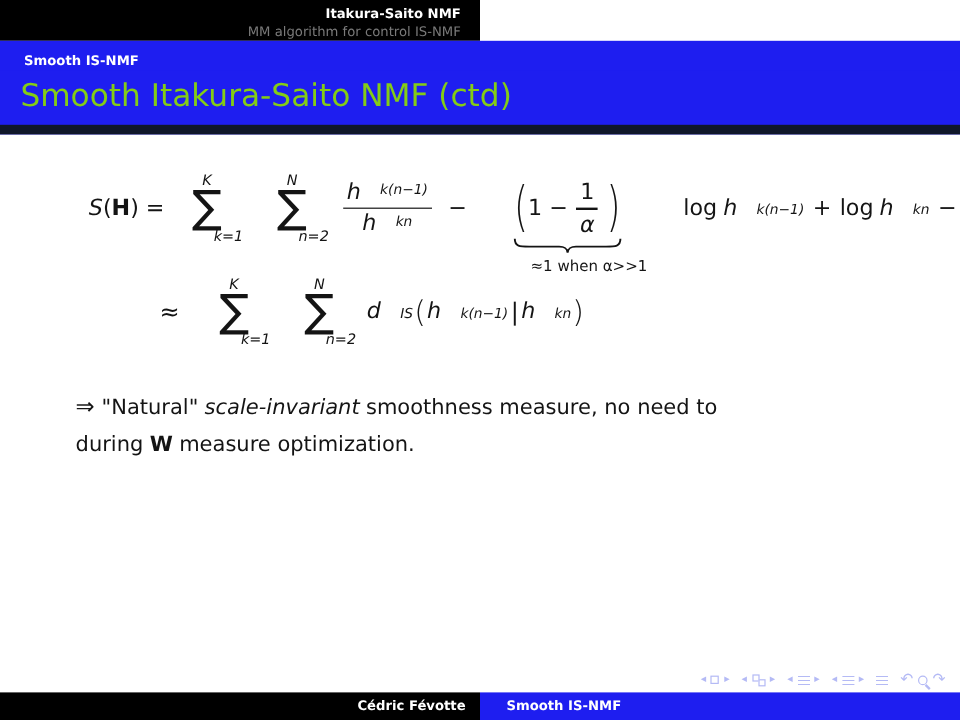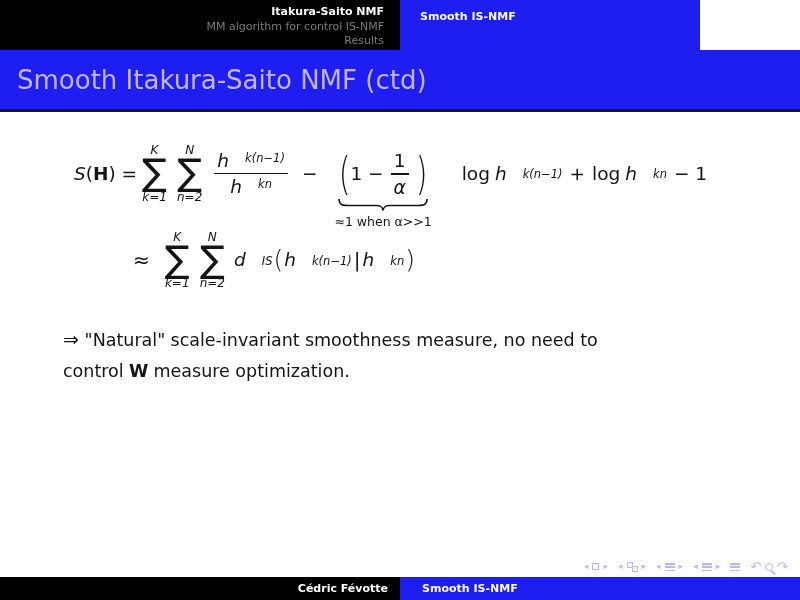--- a/index.html
+++ b/index.html
@@ -1,71 +1,71 @@
 <!DOCTYPE html>
 <html><head>
 <meta charset="utf-8">
 <style>
   html,body{margin:0;padding:0;background:#ffffff;}
   .slide{position:relative;width:800px;height:600px;background:#ffffff;overflow:hidden;
          font-family:"DejaVu Sans","Liberation Sans",sans-serif;color:#141414;}
 
   
-  .headline{display:flex;width:700px;height:50px;}
+  .headline{display:flex;width:800px;height:50px;flex-direction:column;}
   .headline-left{width:400px;background:#000000;box-sizing:border-box;
                  padding:5px 16px 0 0;text-align:right;}
   .hl-line{font-size:11px;line-height:14.5px;color:#7a7a7a;}
   .hl-line.active{color:#ffffff;font-weight:bold;}
   .headline-right{flex:1;background:#1e1ef0;box-sizing:border-box;
                   padding:9px 0 0 20px;text-align:left;}
   .hr-line{font-size:11px;line-height:15.5px;color:#8a90dd;}
   .hr-line.active{color:#ffffff;font-weight:bold;}
 
   
   .frametitle{width:800px;height:62px;background:#1e1ef0;box-sizing:border-box;
-              border-bottom:3px solid #0f172a;color:#c4b5fd;font-size:26px;
+              border-bottom:8px solid #0f172a;color:#84cc16;font-size:26px;
               padding:15px 0 0 17px;}
 
   
   .intro{margin:0;padding:71px 0 0 63px;font-size:17.5px;}
 
   .mrow{display:flex;align-items:center;}
   .math1{margin:22px 0 0 74px;}
   .math2{margin:18px 0 0 133px;}
   .mtext{font-size:18.5px;white-space:pre;}
   .mi{font-style:italic;}
   .mb{font-weight:bold;font-style:normal;}
   .mo{margin:0 7px;}
   .msub{font-size:11.5px;font-style:italic;position:relative;top:1px;margin-left:16px;white-space:pre;}
 
   .bigop{display:inline-flex;flex-direction:column;align-items:center;line-height:1;margin:0 5px;}
   .op-sup{font-size:12px;font-style:italic;margin-bottom:1px;}
   .op-sym{font-size:37px;line-height:.85;}
-  .op-sub{font-size:12px;font-style:italic;margin-top:2px;}
+  .op-sub{font-size:12px;font-style:italic;margin-top:2px;margin-left:36px;}
 
   .frac{display:inline-flex;flex-direction:column;align-items:center;margin:0 7px;}
   .frac-row{display:flex;align-items:flex-start;padding:0 3px;}
   .frac-bar{align-self:stretch;height:1.6px;background:#141414;margin:2px 0;}
 
   .ugroup{display:inline-flex;flex-direction:column;align-items:center;
           position:relative;top:16px;margin:0 10px;}
   .ug-row{display:flex;align-items:center;}
   .bigparen{font-size:30px;font-weight:300;line-height:1;display:inline-block;transform:scaleY(1.5);}
-  .ug-label{font-size:12.5px;margin-top:3px;white-space:nowrap;}
+  .ug-label{font-size:12.5px;margin-top:3px;white-space:nowrap;margin-left:36px;}
 
   .gap-l{margin-left:20px;}
   .approx{font-size:20px;margin-right:10px;}
   .midparen{font-size:25px;font-weight:300;line-height:1;margin:0 1px;}
   .mbar{font-size:20px;margin:0 2px;}
 
   .conclusion{margin:34px 0 0 63px;font-size:17.5px;line-height:1.75;}
   .c-line{display:block;}
   .c-line > span{margin-right:.30em;}
   .c-arrow{font-size:19px;margin-right:.45em;}
-  .c-italic{}
+  .c-italic{font-style:italic;}
   .c-bold{font-weight:bold;}
 
   
   .navbar{position:absolute;right:12px;bottom:27px;display:flex;align-items:center;
           gap:10px;color:#b4baf5;}
   .nav-group{display:flex;align-items:center;gap:4px;}
   .nav-tri{font-size:9px;line-height:1;cursor:pointer;}
   .ic-slide{width:7px;height:7px;border:1.4px solid currentColor;display:inline-block;box-sizing:border-box;}
   .ic-frame{width:11px;height:10px;position:relative;display:inline-block;}
   .ic-frame::before{content:"";position:absolute;left:0;top:0;width:6px;height:6px;
@@ -89,21 +89,20 @@
 </style>
 </head>
 <body>
 
 <div class="slide">
 
   <div class="headline">
     <div class="headline-left">
       <div class="hl-line active">Itakura-Saito NMF</div>
       <div class="hl-line">MM algorithm for control IS-NMF</div>
-      <div class="hl-line">Results</div>
     </div>
     <div class="headline-right">
       <div class="hr-line active">Smooth IS-NMF</div>
     </div>
   </div>
 
   <div class="frametitle">Smooth Itakura-Saito NMF (ctd)</div>
 
 
   <div class="mrow math1">
@@ -191,21 +190,21 @@
     <span class="mtext mi">h</span>
     <span class="msub">kn</span>
     <span class="midparen">)</span>
   </div>
 
   <div class="conclusion">
     <span class="c-line">
       <span class="c-arrow">⇒</span><span>"Natural"</span><span class="c-italic">scale-invariant</span><span>smoothness measure, no need to</span>
     </span>
     <span class="c-line">
-      <span>control</span><span class="c-bold">W</span><span>measure optimization.</span>
+      <span>during</span><span class="c-bold">W</span><span>measure optimization.</span>
     </span>
   </div>
 
   <div class="navbar">
     <span class="nav-group">
       <span class="nav-tri">◂</span>
       <span class="ic-slide"></span>
       <span class="nav-tri">▸</span>
     </span>
     <span class="nav-group">

